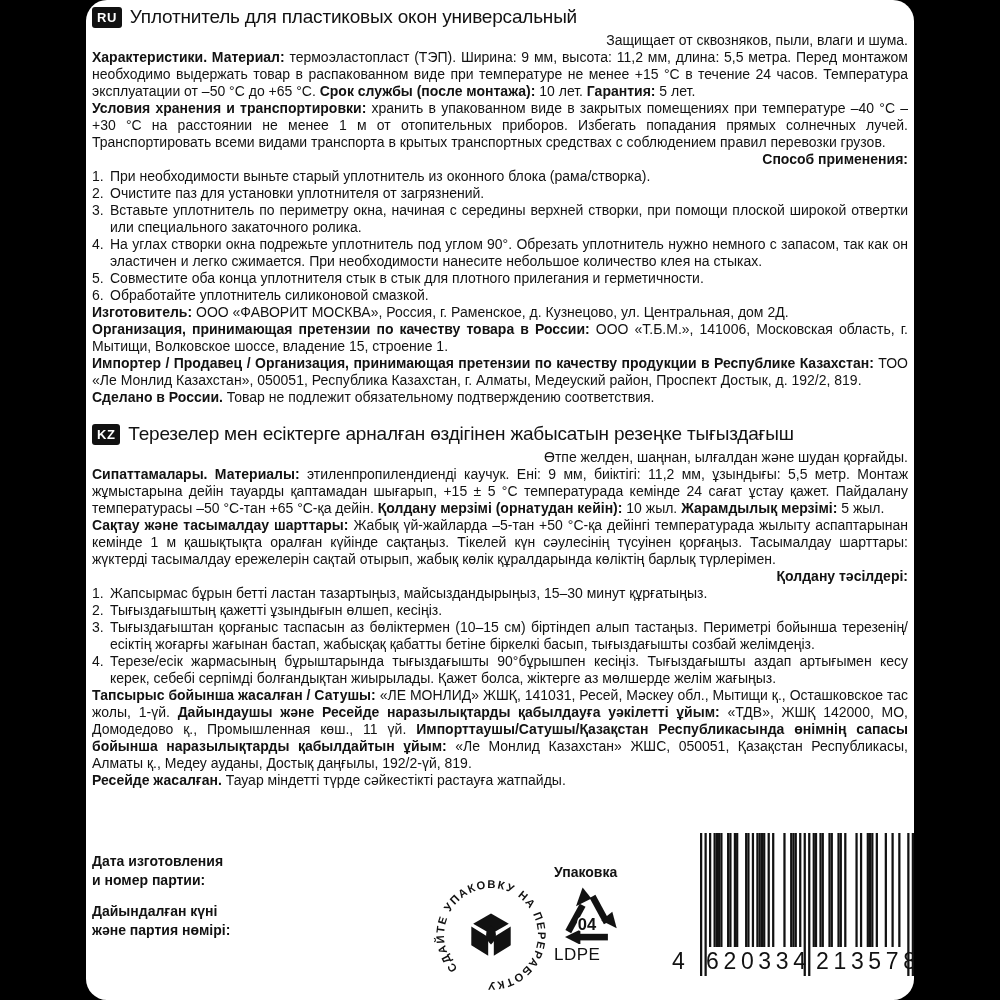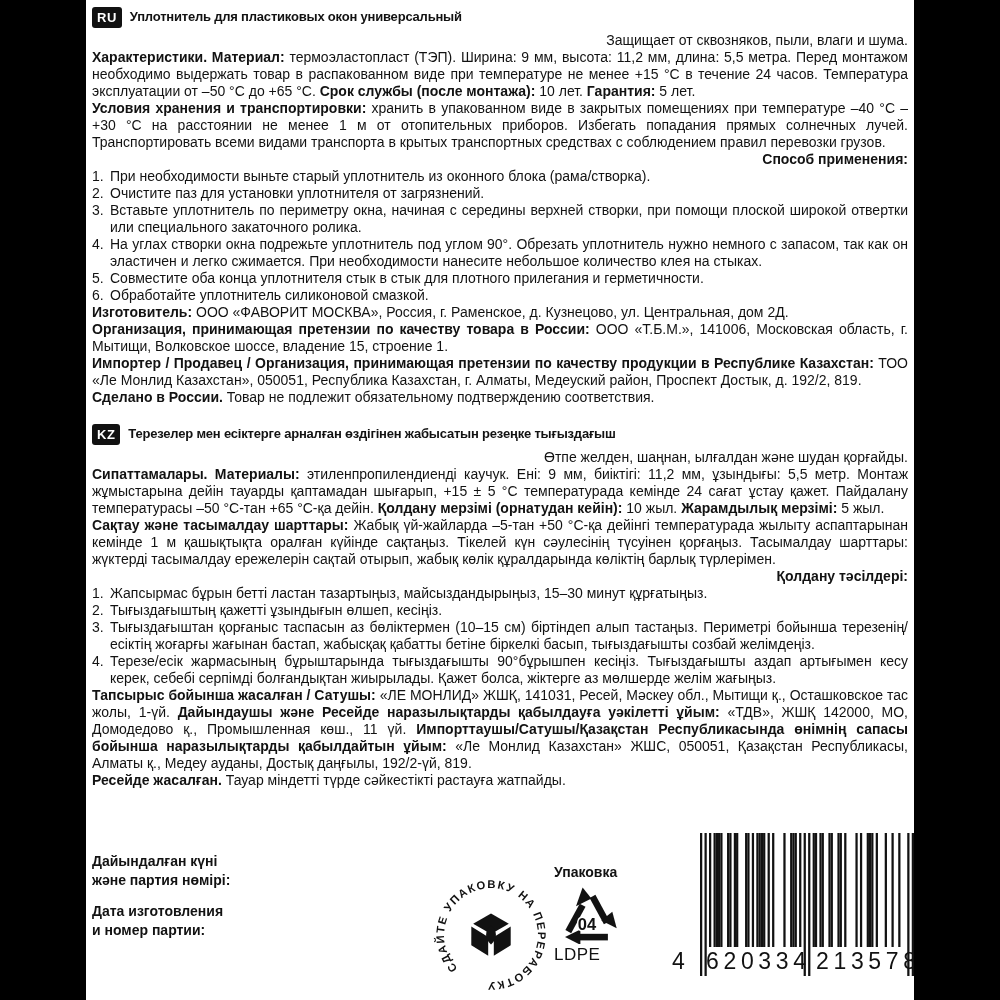--- a/index.html
+++ b/index.html
@@ -4,29 +4,29 @@
 <style>
   html,body{margin:0;padding:0;}
   body{
     width:1000px;height:1000px;background:#000;
     font-family:"Liberation Sans","DejaVu Sans",sans-serif;
     -webkit-font-smoothing:antialiased;
   }
   .sheet{
     position:relative;width:828px;height:1000px;margin:0 auto;
     background:#fff;color:#121212;box-sizing:border-box;
-    padding:5px 6px 0 6px;overflow:hidden;
+    padding:5px 6px 0 6px;overflow:hidden;border-radius:21px;
   }
   .lang-title{display:flex;align-items:center;gap:8px;margin:0 0 3px 0;}
   .badge{
     flex:0 0 auto;background:#111;color:#fff;font-weight:bold;
     font-size:13px;line-height:1;padding:4px 5px;border-radius:3px;
     letter-spacing:.5px;
   }
-  h1{font-size:13px;line-height:24px;margin:0;font-weight:bold;letter-spacing:-.2px;}
+  h1{font-size:19px;line-height:24px;margin:0;font-weight:normal;letter-spacing:-.2px;}
   p{margin:0;font-size:14px;line-height:17px;text-align:justify;}
   p.nojust{text-align:right;}
   b{font-weight:bold;}
   .step{position:relative;padding-left:18px;font-size:14px;line-height:17px;text-align:justify;}
   .step .num{position:absolute;left:0;top:0;}
   .kz-block{margin-top:16px;}
   .bottom{position:absolute;left:0;top:830px;width:824px;height:170px;}
   .batch{position:absolute;left:6px;top:22px;font-weight:bold;font-size:14px;line-height:19px;}
   .batch .pair{margin-bottom:12px;}
   .recycle-logo{position:absolute;left:344px;top:44px;}
@@ -79,26 +79,26 @@
     <div class="step"><span class="num">3.</span><span>Тығыздағыштан қорғаныс таспасын аз бөліктермен (10–15 см) біртіндеп алып тастаңыз. Периметрі бойынша терезенің/есіктің жоғарғы жағынан бастап, жабысқақ қабатты бетіне біркелкі басып, тығыздағышты созбай желімдеңіз.</span></div>
     <div class="step"><span class="num">4.</span><span>Терезе/есік жармасының бұрыштарында тығыздағышты 90°бұрышпен кесіңіз. Тығыздағышты аздап артығымен кесу керек, себебі серпімді болғандықтан жиырылады. Қажет болса, жіктерге аз мөлшерде желім жағыңыз.</span></div>
     <p><b>Тапсырыс бойынша жасалған / Сатушы: </b><span>«ЛЕ МОНЛИД» ЖШҚ, 141031, Ресей, Мәскеу обл., Мытищи қ., Осташковское тас жолы, 1-үй. </span><b>Дайындаушы және Ресейде наразылықтарды қабылдауға уәкілетті ұйым: </b><span>«ТДВ», ЖШҚ 142000, МО, Домодедово қ., Промышленная көш., 11 үй. </span><b>Импорттаушы/Сатушы/Қазақстан Республикасында өнімнің сапасы бойынша наразылықтарды қабылдайтын ұйым: </b><span>«Ле Монлид Казахстан» ЖШС, 050051, Қазақстан Республикасы, Алматы қ., Медеу ауданы, Достық даңғылы, 192/2-үй, 819.</span></p>
     <p><b>Ресейде жасалған. </b><span>Тауар міндетті түрде сәйкестікті растауға жатпайды.</span></p>
   </div>
 
   <div class="bottom">
 
     <div class="batch">
       <div class="pair">
+        <div>Дата изготовления</div>
+        <div>и номер партии:</div>
+      </div>
+      <div class="pair">
         <div>Дайындалған күні</div>
         <div>және партия нөмірі:</div>
-      </div>
-      <div class="pair">
-        <div>Дата изготовления</div>
-        <div>и номер партии:</div>
       </div>
     </div>
 
     <div class="recycle-logo">
       <svg width="122" height="122" viewBox="0 0 130 130">
         <defs>
           <path id="ringPath" d="M 29.6,100.4 A 50 50 0 1 1 100.4,100.4 A 50 50 0 0 1 29.6,100.4"></path>
         </defs>
         <text font-size="12" font-weight="bold" fill="#121212" letter-spacing="1.6" font-family="Liberation Sans, DejaVu Sans, sans-serif">
           <textPath href="#ringPath">СДАЙТЕ УПАКОВКУ НА ПЕРЕРАБОТКУ</textPath>

